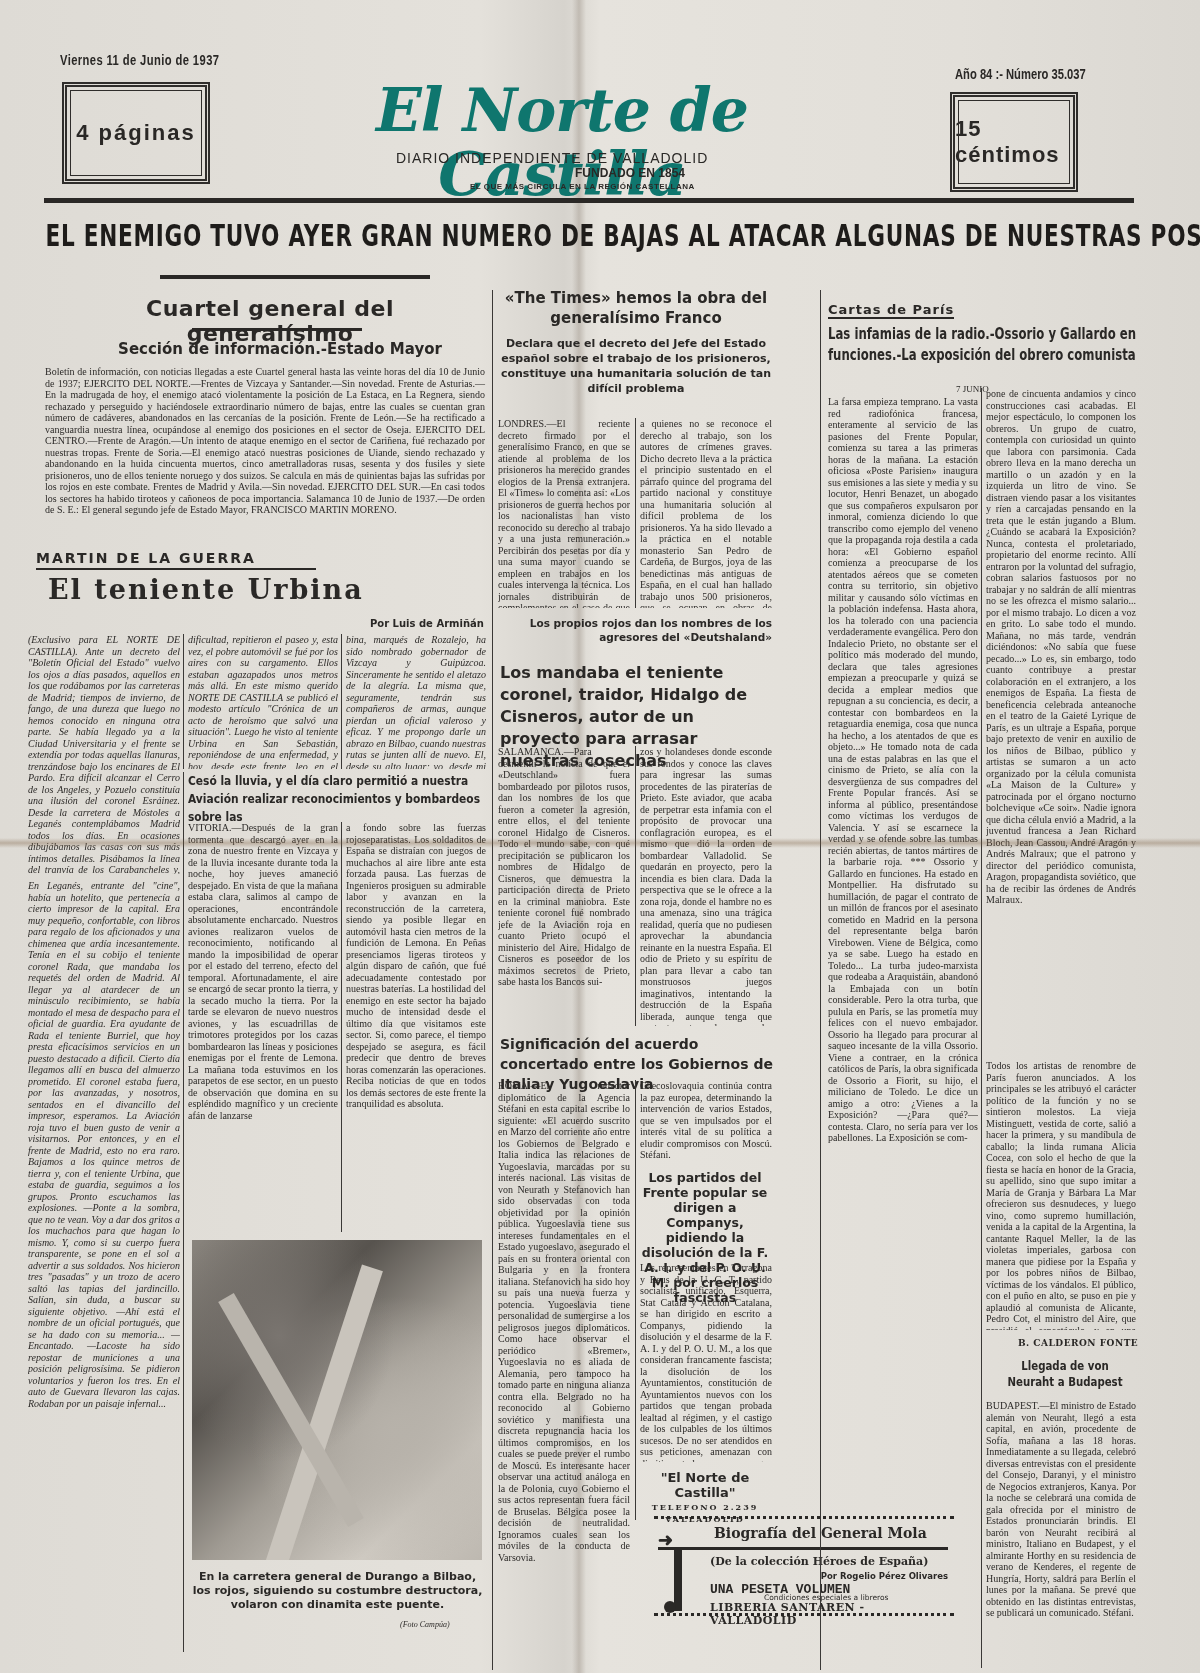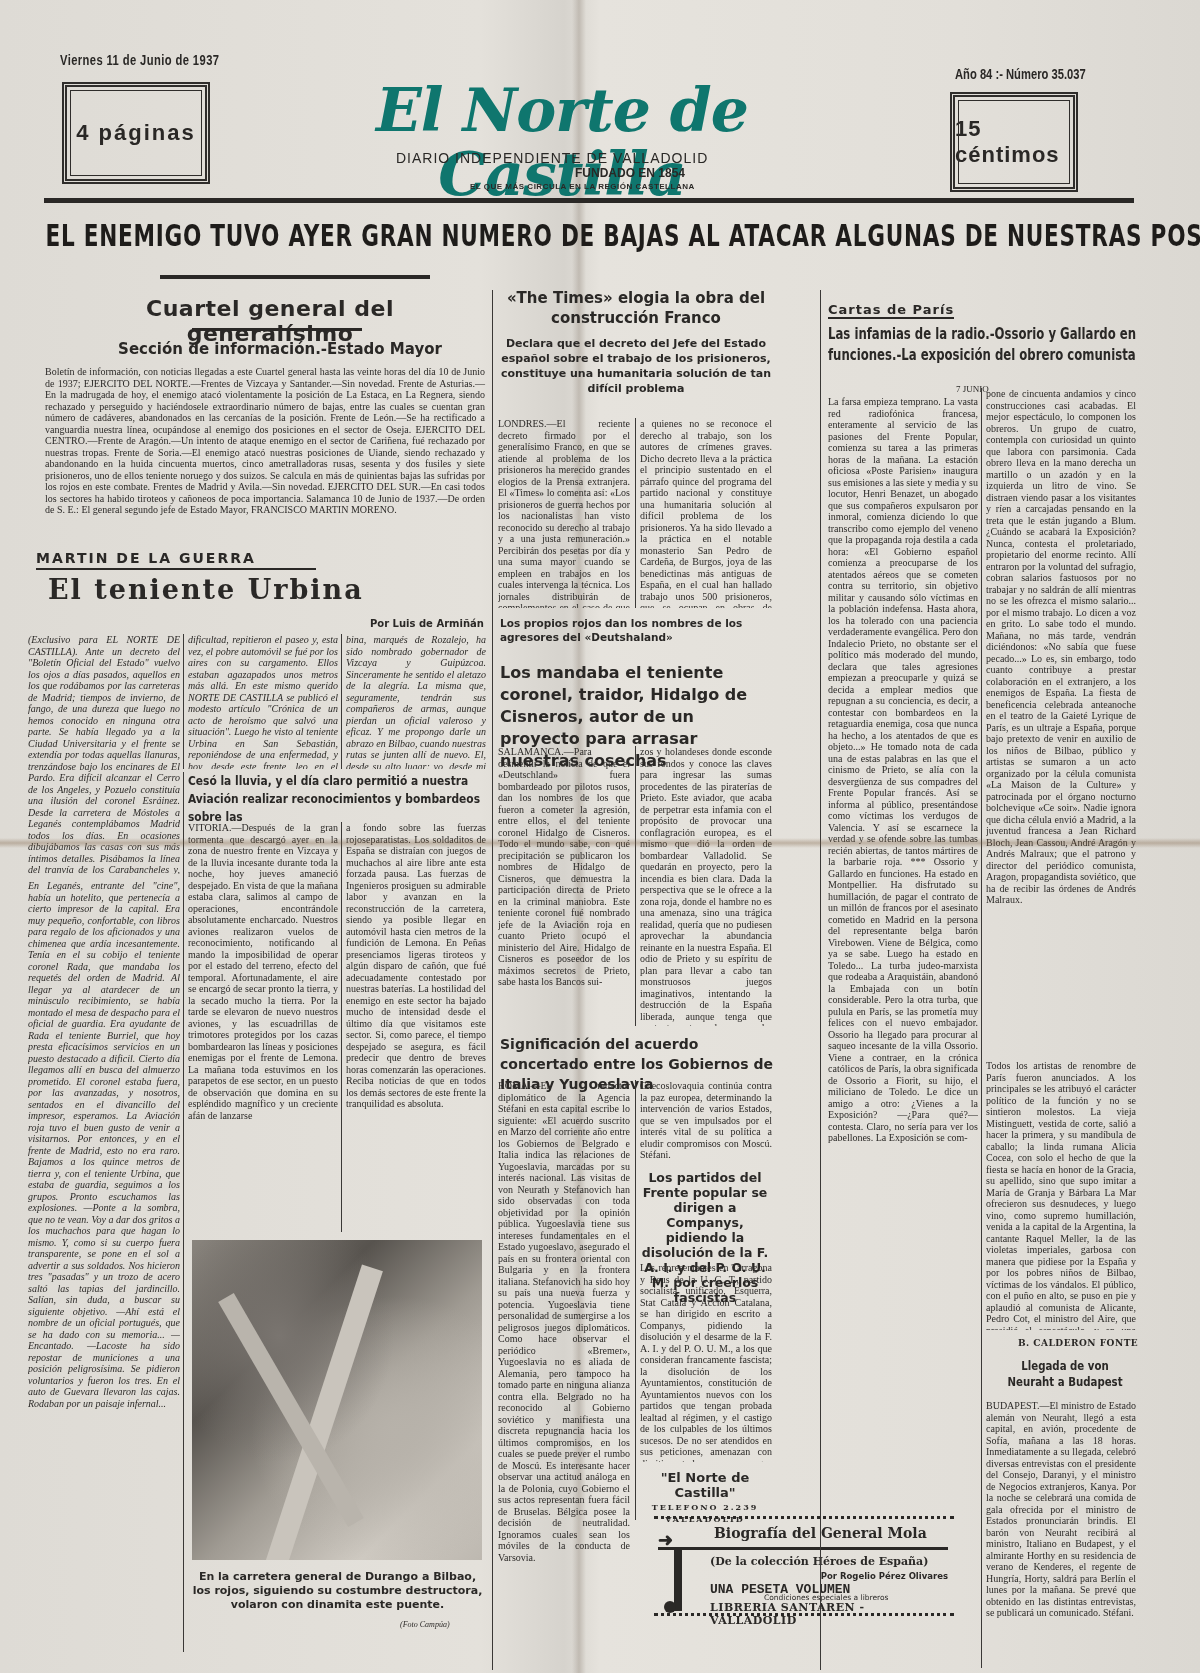--- a/index.html
+++ b/index.html
@@ -87,21 +87,21 @@
   .photo .beam1 { position: absolute; left: 120px; top: 20px; width: 22px; height: 320px; background: #c9c4bc; transform: rotate(18deg); }
   .photo .beam2 { position: absolute; left: 90px; top: 40px; width: 18px; height: 260px; background: #b9b4ac; transform: rotate(-30deg); }
   .caption { left: 190px; top: 1570px; width: 295px; text-align: center; font-family: "DejaVu Sans", sans-serif; font-weight: bold; font-size: 11px; line-height: 14px; }
   .credit { left: 400px; top: 1620px; font-family: "Liberation Serif", serif; font-style: italic; font-size: 8px; }
 
   
   .times-head { left: 500px; top: 288px; width: 272px; text-align: center; font-family: "DejaVu Sans", sans-serif; font-weight: bold; font-size: 15px; line-height: 20px; }
   .times-deck { left: 500px; top: 336px; width: 272px; text-align: center; font-family: "DejaVu Sans", sans-serif; font-weight: bold; font-size: 11px; line-height: 15px; }
   .times-a { left: 498px; top: 418px; width: 132px; }
   .times-b { left: 640px; top: 418px; width: 132px; }
-  .propios { left: 500px; top: 616px; width: 272px; text-align: left; font-family: "DejaVu Sans", sans-serif; font-weight: bold; font-size: 10.5px; line-height: 14px; }
+  .propios { left: 500px; top: 616px; width: 272px; text-align: right; font-family: "DejaVu Sans", sans-serif; font-weight: bold; font-size: 10.5px; line-height: 14px; }
   .mandaba { left: 500px; top: 662px; width: 276px; font-family: "DejaVu Sans", sans-serif; font-weight: bold; font-size: 16px; line-height: 22px; }
   .sal-a { left: 498px; top: 746px; width: 132px; }
   .sal-b { left: 640px; top: 746px; width: 132px; }
   .signif { left: 500px; top: 1034px; width: 276px; font-family: "DejaVu Sans", sans-serif; font-weight: bold; font-size: 14px; line-height: 20px; }
   .roma-a { left: 498px; top: 1080px; width: 132px; }
   .roma-b { left: 640px; top: 1080px; width: 132px; }
   .partidos { left: 636px; top: 1170px; width: 138px; text-align: center; font-family: "DejaVu Sans", sans-serif; font-weight: bold; font-size: 12.5px; line-height: 15px; }
   .partidos-body { left: 640px; top: 1262px; width: 132px; }
   .ad-norte { left: 636px; top: 1470px; width: 138px; text-align: center; }
   .ad-norte .nm { font-family: "DejaVu Sans", sans-serif; font-weight: bold; font-size: 13px; }
@@ -173,21 +173,21 @@
 <div class="abs body-text vitoria-b" style="height:410px;overflow:hidden">a fondo sobre las fuerzas rojoseparatistas. Los soldaditos de España se distraían con juegos de muchachos al aire libre ante esta forzada pausa. Las fuerzas de Ingenieros prosiguen su admirable labor y avanzan en la reconstrucción de la carretera, siendo ya posible llegar en automóvil hasta cien metros de la fundición de Lemona. En Peñas presenciamos ligeras tiroteos y algún disparo de cañón, que fué adecuadamente contestado por nuestras baterías. La hostilidad del enemigo en este sector ha bajado mucho de intensidad desde el último día que visitamos este sector. Si, como parece, el tiempo despejado se asegura, es fácil predecir que dentro de breves horas comenzarán las operaciones. Reciba noticias de que en todos los demás sectores de este frente la tranquilidad es absoluta.</div>
 
 <div class="abs photo">
   <div class="beam1"></div>
   <div class="beam2"></div>
 </div>
 <div class="abs caption">En la carretera general de Durango a Bilbao, los rojos, siguiendo su costumbre destructora, volaron con dinamita este puente.</div>
 <div class="abs credit">(Foto Campúa)</div>
 
 <div class="abs vline" style="left:492px;top:290px;height:1380px"></div>
-<div class="abs times-head">«The Times» elogia la obra del construcción Franco</div>
+<div class="abs times-head">«The Times» hemos la obra del generalísimo Franco</div>
 <div class="abs times-deck">Declara que el decreto del Jefe del Estado español sobre el trabajo de los prisioneros, constituye una humanitaria solución de tan difícil problema</div>
 <div class="abs body-text times-a" style="height:190px;overflow:hidden">LONDRES.—El reciente decreto firmado por el generalísimo Franco, en que se atiende al problema de los prisioneros ha merecido grandes elogios de la Prensa extranjera. El «Times» lo comenta así: «Los prisioneros de guerra hechos por los nacionalistas han visto reconocido su derecho al trabajo y a una justa remuneración.» Percibirán dos pesetas por día y una suma mayor cuando se empleen en trabajos en los cuales intervenga la técnica. Los jornales distribuirán de complementos en el caso de que los prisioneros tengan a sus esposas e hijos en territorio nacional. Los únicos prisioneros</div>
 <div class="abs vline" style="left:635px;top:418px;height:190px"></div>
 <div class="abs body-text times-b" style="height:190px;overflow:hidden">a quienes no se reconoce el derecho al trabajo, son los autores de crímenes graves. Dicho decreto lleva a la práctica el principio sustentado en el párrafo quince del programa del partido nacional y constituye una humanitaria solución al difícil problema de los prisioneros. Ya ha sido llevado a la práctica en el notable monasterio San Pedro de Cardeña, de Burgos, joya de las benedictinas más antiguas de España, en el cual han hallado trabajo unos 500 prisioneros, que se ocupan en obras de edificación y en la construcción de un camino que facilitará el acceso de los visitantes del monasterio».</div>
 <div class="abs propios">Los propios rojos dan los nombres de los agresores del «Deutshaland»</div>
 <div class="abs mandaba">Los mandaba el teniente coronel, traidor, Hidalgo de Cisneros, autor de un proyecto para arrasar nuestras cosechas</div>
 <div class="abs body-text sal-a" style="height:280px;overflow:hidden">SALAMANCA.—Para desmentir la noticia de que el «Deutschland» fuera bombardeado por pilotos rusos, dan los nombres de los que fueron a cometer la agresión, entre ellos, el del teniente coronel Hidalgo de Cisneros. Todo el mundo sabe, con qué precipitación se publicaron los nombres de Hidalgo de Cisneros, que demuestra la participación directa de Prieto en la criminal maniobra. Este teniente coronel fué nombrado jefe de la Aviación roja en cuanto Prieto ocupó el ministerio del Aire. Hidalgo de Cisneros es poseedor de los máximos secretos de Prieto, sabe hasta los Bancos sui-</div>
 <div class="abs vline" style="left:635px;top:746px;height:280px"></div>
 <div class="abs body-text sal-b" style="height:280px;overflow:hidden">zos y holandeses donde esconde sus fondos y conoce las claves para ingresar las sumas procedentes de las piraterías de Prieto. Este aviador, que acaba de perpetrar esta infamia con el propósito de provocar una conflagración europea, es el mismo que dió la orden de bombardear Valladolid. Se quedarán en proyecto, pero la incendia es bien clara. Dada la perspectiva que se le ofrece a la zona roja, donde el hambre no es una amenaza, sino una trágica realidad, quería que no pudiesen aprovechar la abundancia reinante en la nuestra España. El odio de Prieto y su espíritu de plan para llevar a cabo tan monstruosos juegos imaginativos, intentando la destrucción de la España liberada, aunque tenga que contentarse tan solo con quedar un proyecto y con la situación de un propósito.</div>
 <div class="abs signif">Significación del acuerdo concertado entre los Gobiernos de Italia y Yugoeslavia</div>

